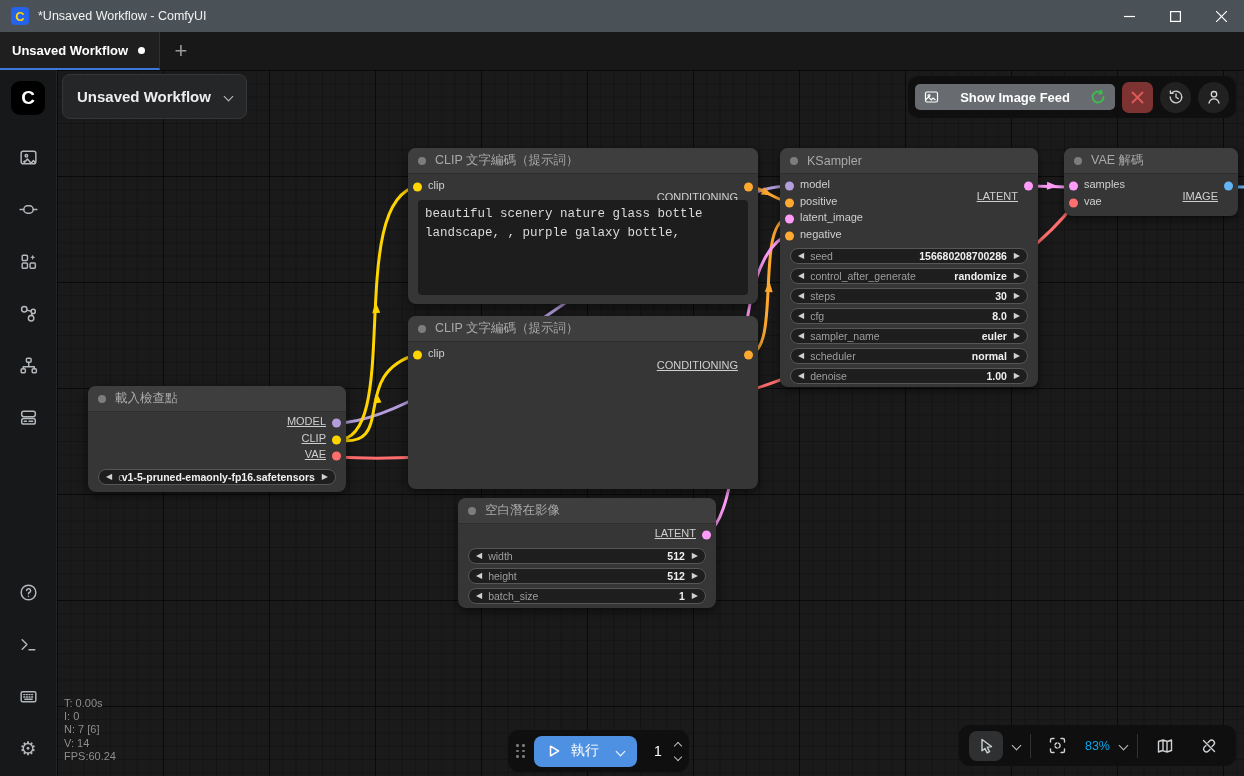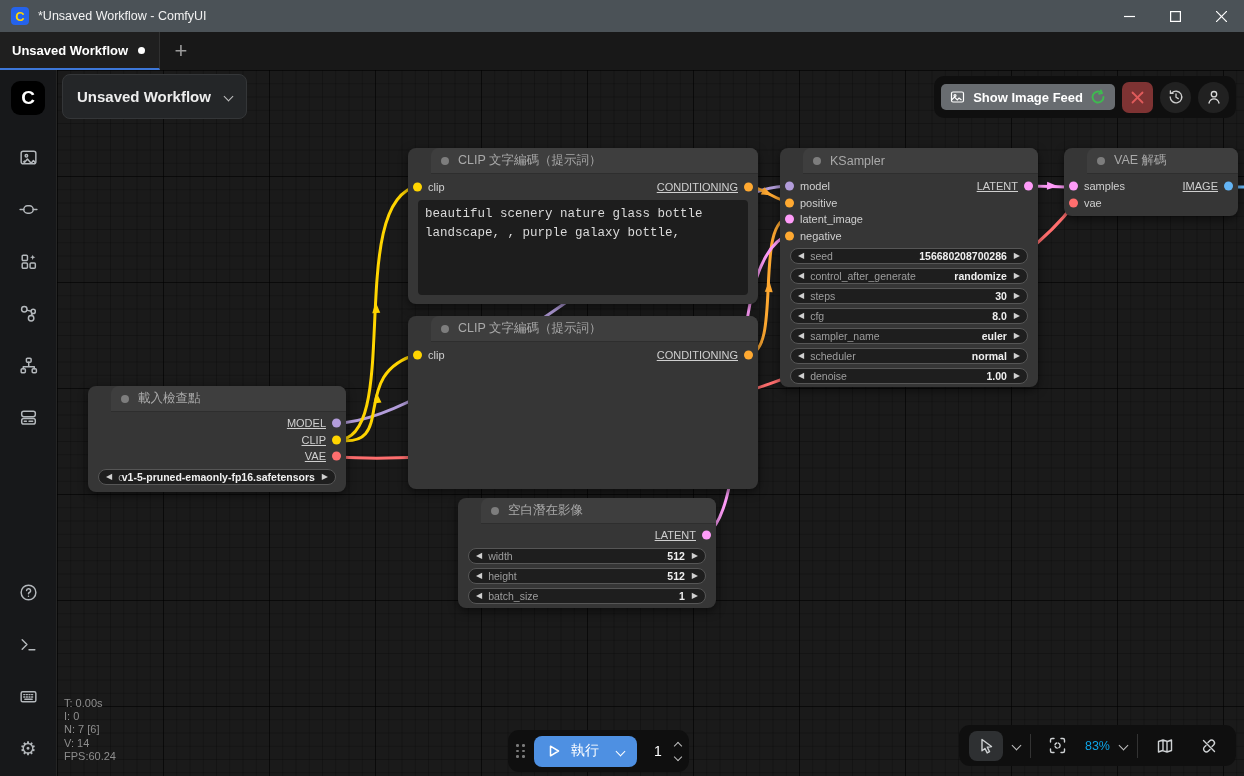--- a/index.html
+++ b/index.html
@@ -47,24 +47,24 @@
       linear-gradient(rgba(0,0,0,.22) 1px, transparent 1px),
       linear-gradient(90deg, rgba(0,0,0,.22) 1px, transparent 1px);
     background-size:106px 106px, 106px 106px, 13.25px 13.25px, 13.25px 13.25px; }
 
   svg.wires { position:absolute; left:0; top:0; width:1244px; height:776px; z-index:1; pointer-events:none; }
 
   
   .node { position:absolute; background:#363636; border-radius:8px; z-index:2;
     box-shadow:0 3px 10px rgba(0,0,0,.55); }
   .node-header { height:26px; background:#3e3e3e; border-radius:8px 8px 0 0;
-    display:flex; align-items:center; padding:0 10px; border-bottom:1px solid rgba(0,0,0,.25);margin-left:23px; }
+    display:flex; align-items:center; padding:0 10px; border-bottom:1px solid rgba(0,0,0,.25); }
   .collapse-dot { width:8px; height:8px; border-radius:50%; background:#7d7d7d; margin-right:9px; flex:none; }
   .node-title { color:#a9a9a9; font-size:12.5px; white-space:nowrap; overflow:hidden; }
-  .srow { position:relative; height:16.5px; display:flex; align-items:center; padding:0 20px; }
+  .srow { position:relative; height:16.5px; display:flex; align-items:flex-start; padding:0 20px;flex-direction:column; }
   .dot { width:9px; height:9px; border-radius:50%; position:absolute; top:50%; transform:translateY(-50%); }
   .dot.in  { left:5px; }
   .dot.out { right:5px; }
   .in-label  { color:#cfcfcf; font-size:11px; }
   .out-label { color:#cfcfcf; font-size:11px; margin-left:auto;text-decoration:underline; }
   .c-model { background:#B39DDB; } .c-clip { background:#FFD500; } .c-vae { background:#FF6E6E; }
   .c-cond { background:#FFA931; } .c-latent { background:#FF9CF9; } .c-image { background:#64B5F6; }
 
   .prompt-box { position:absolute; left:10px; right:10px; background:#1d1d1d; border-radius:4px;
     padding:5px 7px; color:#dadada; font-family:"Liberation Mono", monospace; font-size:12.5px; line-height:1.55; }
@@ -80,21 +80,21 @@
     background:#242628; border:1px solid #343638; border-radius:8px;
     display:flex; align-items:center; padding:0 14px; }
   .wf-select-label { color:#ededed; font-size:15px; font-weight:bold; }
   .chev { width:7px; height:7px; border-right:1.8px solid #c0c0c0; border-bottom:1.8px solid #c0c0c0;
     transform:rotate(45deg); display:inline-block; }
   .chev.up { transform:rotate(-135deg); }
 
   .actionbar { position:absolute; right:8px; top:76px; height:42px; z-index:5;
     background:#0f0f0f; border-radius:10px; display:flex; align-items:center; padding:0 7px; gap:7px; }
   .feed-btn { height:26px; background:#686c70; border-radius:5px; display:flex; align-items:center;
-    gap:7px; padding:0 9px; }
+    gap:20px; padding:0 9px; }
   .feed-btn-label { color:#fff; font-size:13px; font-weight:bold; }
   .sq-btn { width:31px; height:31px; border-radius:7px; display:flex; align-items:center; justify-content:center; }
   .sq-btn.red { background:#7e3333; }
   .round-btn { width:31px; height:31px; border-radius:50%; background:#212121;
     display:flex; align-items:center; justify-content:center; }
 
   .stats { position:absolute; left:64px; top:697px; z-index:5; color:#8e8e8e; font-size:11px; line-height:13.2px; }
 
   .runbar { position:absolute; left:508px; top:730px; height:42px; z-index:5;
     background:#0f0f0f; border-radius:11px; display:flex; align-items:center; padding:0 8px; }

